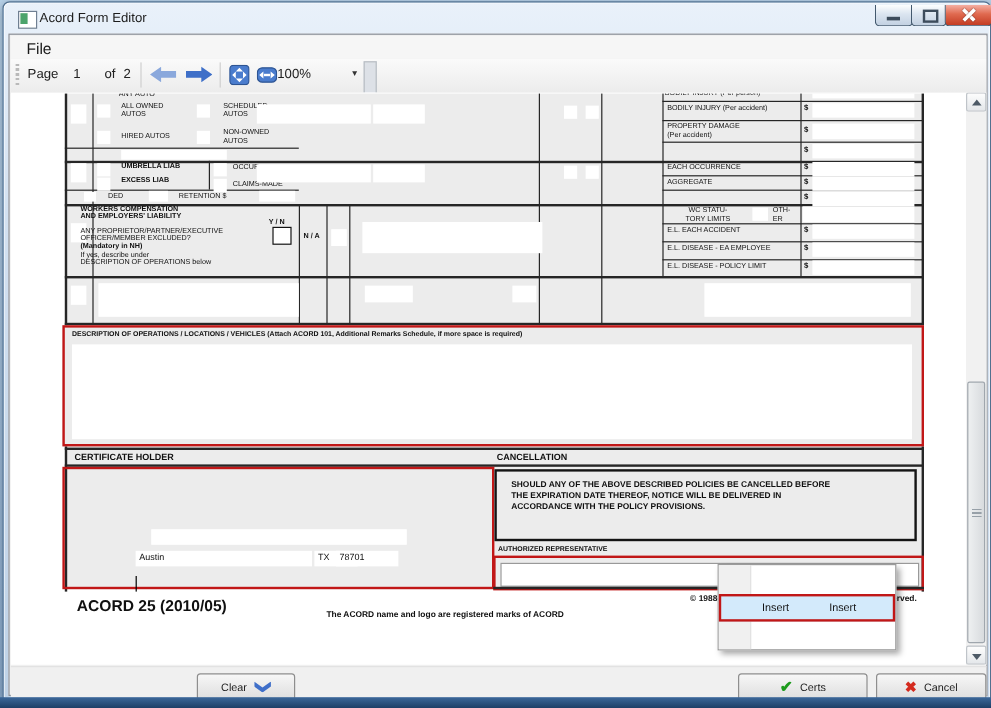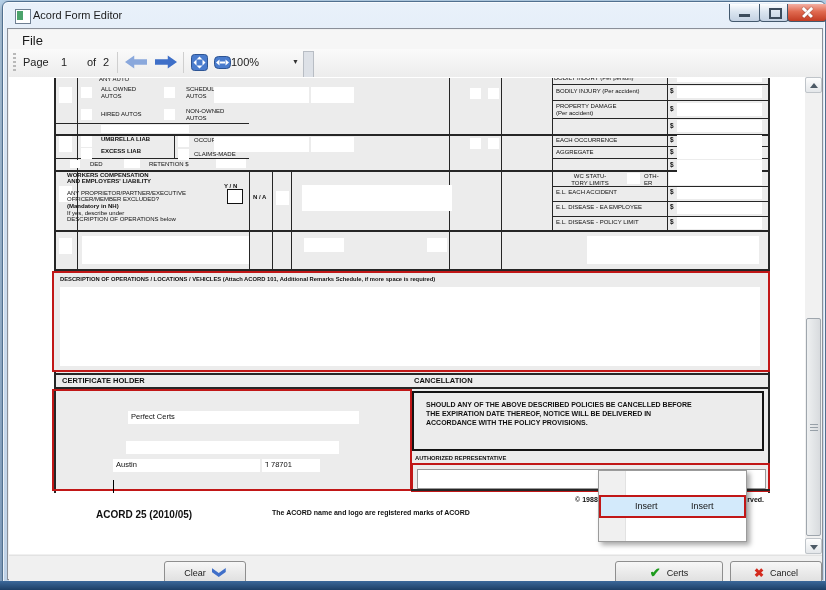--- a/index.html
+++ b/index.html
@@ -263,41 +263,40 @@
 
         <div class="red" style="left:-2px;top:193px;width:718px;height:101px;background:#ececec;">
           <div class="fl fb" style="left:6px;top:3px;font-size:5.8px;">DESCRIPTION OF OPERATIONS / LOCATIONS / VEHICLES  (Attach ACORD 101, Additional Remarks Schedule, if more space is required)</div>
           <div class="wb" style="left:6px;top:14px;width:700px;height:79px;"></div>
         </div>
 
         <div class="hdr" style="left:8px;top:298px;">CERTIFICATE HOLDER</div>
         <div class="hdr" style="left:360px;top:298px;">CANCELLATION</div>
 
         <div class="red" style="left:-2px;top:311px;width:360px;height:102px;">
-          <div class="fld" style="left:74px;top:20px;width:231px;height:13px;">Perfect Certs</div>
           <div class="fld" style="left:72px;top:50px;width:213px;height:13px;"></div>
           <div class="fld" style="left:59px;top:68px;width:147px;height:13px;">Austin</div>
           <div class="fld" style="left:208px;top:68px;width:36px;height:13px;">TX</div>
-          <div class="fld" style="left:214px;top:68px;width:52px;height:13px;">78701</div>
+          <div class="fld" style="left:226px;top:68px;width:52px;height:13px;">78701</div>
           <div class="caret" style="left:59px;top:89px;height:13px;"></div>
         </div>
 
         <div class="abs" style="left:358px;top:313px;width:352px;height:60px;border:2px solid #141414;box-sizing:border-box;background:#ececec;">
           <div class="fl fb" style="left:12px;top:7px;font-size:7px;line-height:9px;width:330px;">SHOULD ANY OF THE ABOVE DESCRIBED POLICIES BE CANCELLED BEFORE
 THE EXPIRATION DATE THEREOF, NOTICE WILL BE DELIVERED IN
 ACCORDANCE WITH THE POLICY PROVISIONS.</div>
         </div>
         <div class="fl fb" style="left:361px;top:377px;font-size:5.8px;">AUTHORIZED REPRESENTATIVE</div>
         <div class="red" style="left:357px;top:385px;width:359px;height:29px;">
           <div class="wb" style="left:4px;top:4px;width:347px;height:18px;border:1px solid #999;"></div>
         </div>
         <div class="hl" style="left:357px;top:411px;width:359px;height:2px;"></div>
 
         <div class="foot" style="left:300px;top:418px;width:410px;text-align:right;">© 1988-2010 ACORD CORPORATION.  All rights reserved.</div>
-        <div class="foot" style="left:10px;top:431px;font-size:10px;margin-left:32px;">ACORD 25 (2010/05)</div>
+        <div class="foot" style="left:10px;top:419px;font-size:13px;">ACORD 25 (2010/05)</div>
         <div class="foot" style="left:218px;top:431px;">The ACORD name and logo are registered marks of ACORD</div>
       </div>
 
       <div class="vscroll">
         <div class="sbtn" style="top:0;">
             <span class="tri-up"></span>
           </div>
         <div class="sthumb">
             <span class="sgrip"></span>
           </div>

